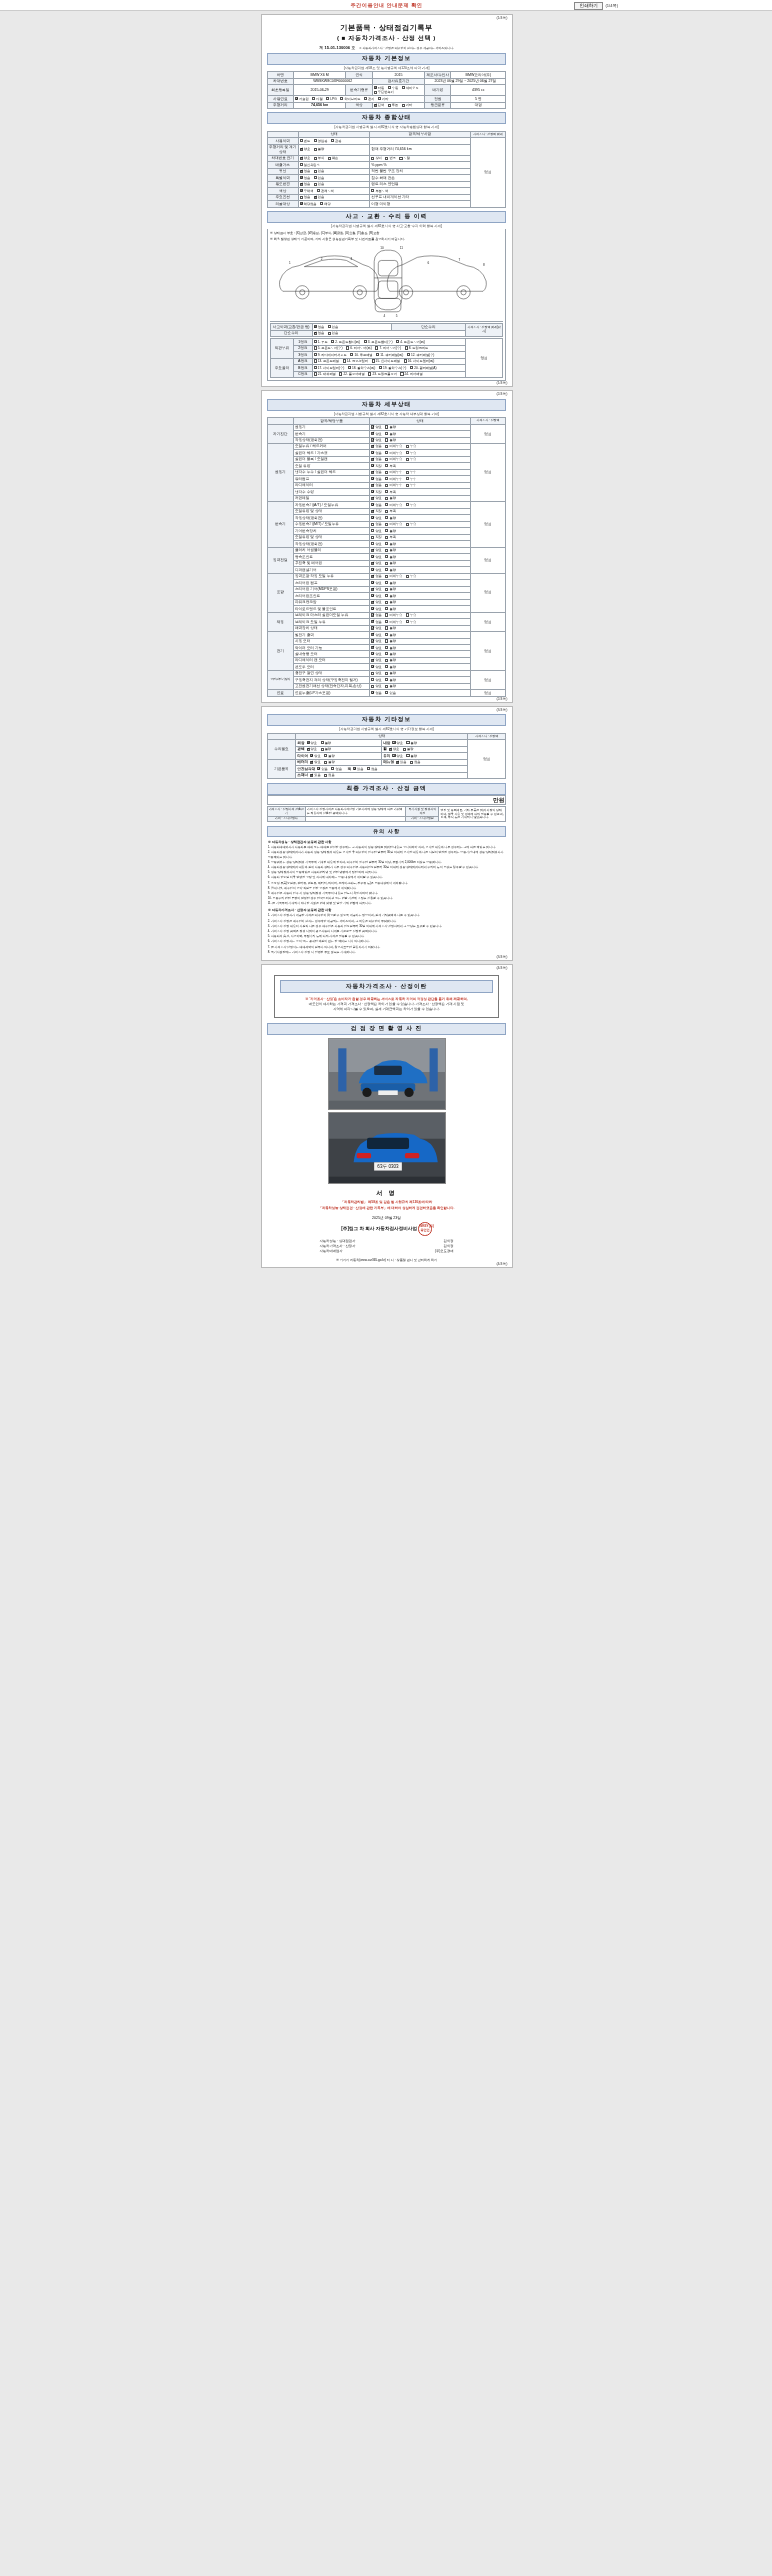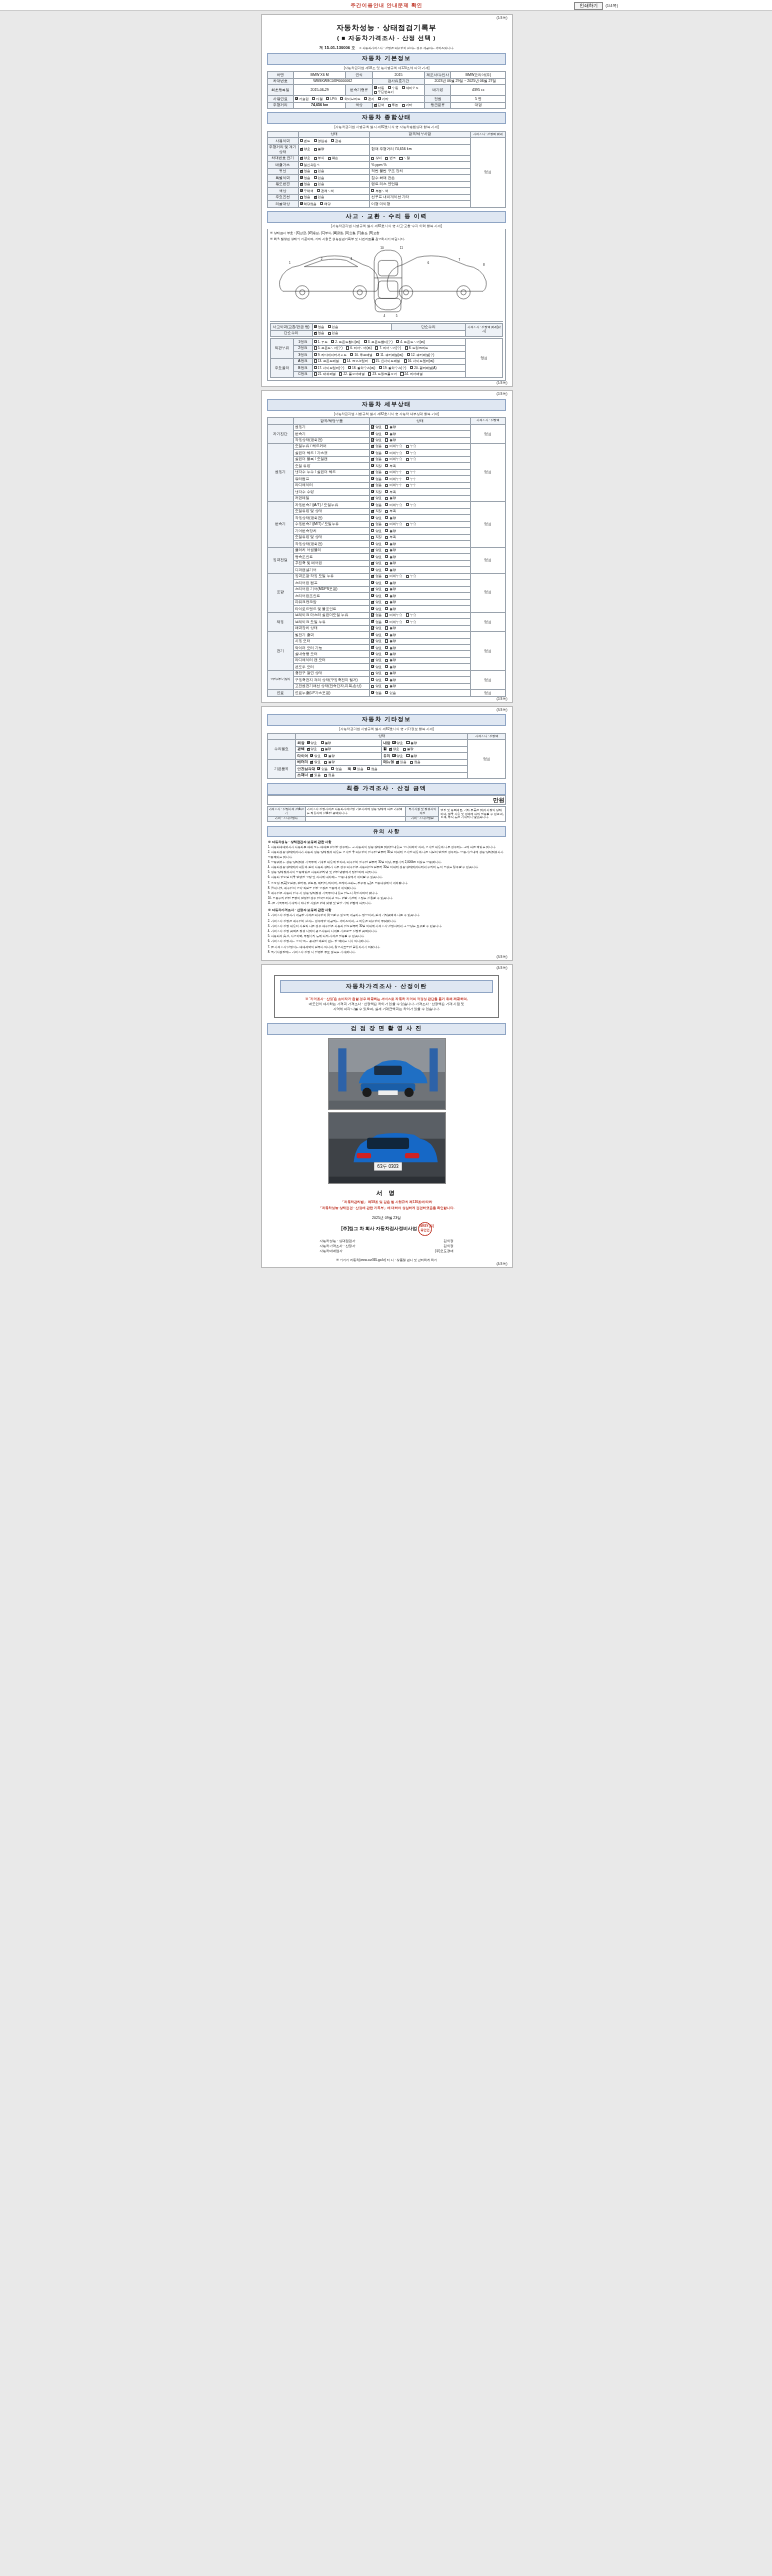--- a/index.html
+++ b/index.html
@@ -95,21 +95,21 @@
 
   <div class="topbar">
     <span class="tt">주간이용안내 안내문제 확인</span>
     <button class="btn">인쇄하기</button>
     <span class="pg">(1/4쪽)</span>
   </div>
 
   <div class="sheet">
     <div class="pgno">(1/4쪽)</div>
 
-    <h1 class="title">자동차성능 · 상태점검기록부</h1>
+    <h1 class="title">기본품목 · 상태점검기록부</h1>
     <h2 class="subtitle">( ■ 자동차가격조사 · 산정 선택 )</h2>
     <div class="docno">
       <span>제</span>
       <b>15-01-130006</b>
       <span>호</span>
       &nbsp;&nbsp;<span class="xs">※ 자동차가격조사 · 산정은 매수인이 원하는 경우 제공하는 서비스입니다.</span>
     </div>
 
     <div class="sect-title">자동차 기본정보</div>
     <div class="sect-note">[자동차관리법 제58조 및 동시행규칙 제120조에 따라 기재]</div>

